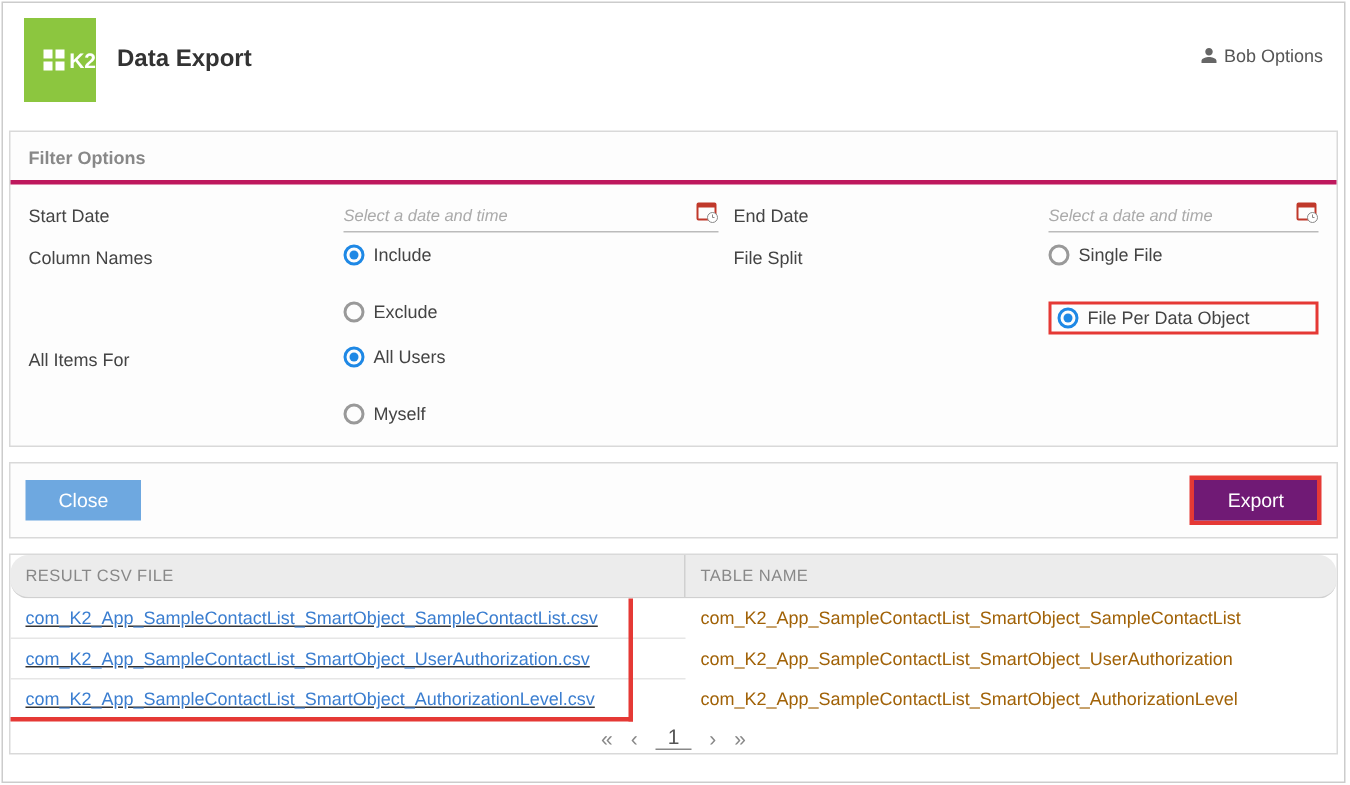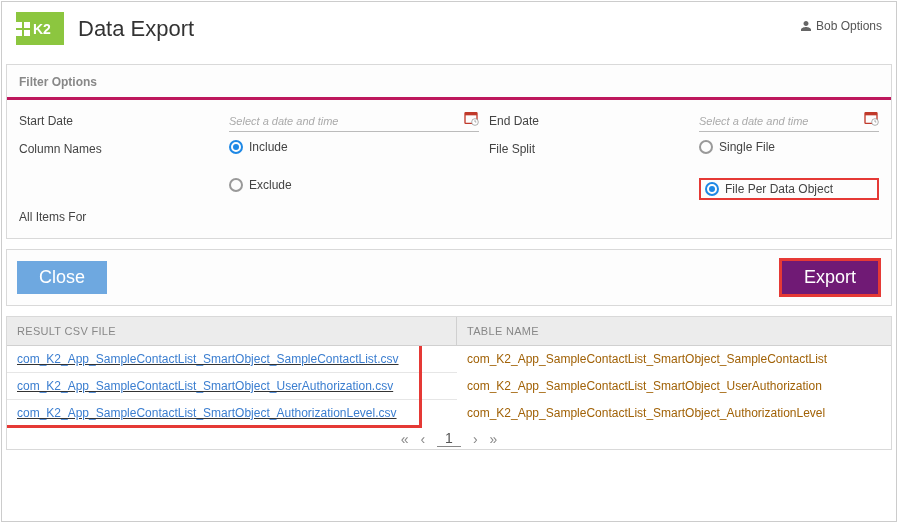--- a/index.html
+++ b/index.html
@@ -1,25 +1,25 @@
 <!DOCTYPE html>
 <html><head>
 <meta charset="utf-8">
 <style>
   * { box-sizing: border-box; margin: 0; padding: 0; font-family: Arial, Helvetica, sans-serif; }
   body { background: #fff; color: #333; width: 900px; height: 523px; position: relative; }
   .frame { border: 1px solid #ccc; width: 896px; height: 521px; margin: 1px; position: relative; overflow: hidden; }
 
   
   .header { display: flex; align-items: center; padding: 10px 14px 12px 14px; border-bottom: 1px solid #fff; }
-  .logo { width: 48px; height: 33px; background: #8cc63f; display: flex; align-items: center; justify-content: flex-start; color: #fff; font-weight: bold; font-size: 14px; margin-right: 14px; }
+  .logo { width: 48px; height: 56px; background: #8cc63f; display: flex; align-items: center; justify-content: flex-end; color: #fff; font-weight: bold; font-size: 14px; margin-right: 14px; }
   .logo-inner { display: flex; align-items: center; }
   .logo-dots { display: grid; grid-template-columns: 6px 6px; grid-template-rows: 6px 6px; gap: 2px; margin-right: 3px; }
   .logo-dots span { background: #fff; width: 6px; height: 6px; }
-  .page-title { font-size: 22px; font-weight: 400; color: #333; }
+  .page-title { font-size: 16px; font-weight: 700; color: #333; }
   .header-right { margin-left: auto; text-align: right; font-size: 12px; }
   .user-row { display: flex; align-items: center; justify-content: flex-end; color: #555; margin-bottom: 6px; }
   .user-icon { width: 12px; height: 12px; margin-right: 4px; fill: #666; }
   .subtitle { font-size: 13px; color: #333; }
 
   
   .filter-panel { margin: 6px 4px 0 4px; border: 1px solid #d9d9d9; background: #fdfdfd; }
   .filter-header { font-size: 12px; font-weight: bold; color: #888; padding: 10px 12px 8px; border-bottom: 3px solid #be185d; }
   .filter-body { display: grid; grid-template-columns: 200px 250px 200px 1fr; gap: 6px 10px; padding: 10px 12px 14px; font-size: 12px; color: #444; }
   .label { padding-top: 4px; }
@@ -31,28 +31,28 @@
   .radio-group { display: flex; flex-direction: column; gap: 24px; padding-top: 2px; }
   .radio { display: flex; align-items: center; cursor: pointer; }
   .radio-circle { width: 14px; height: 14px; border: 2px solid #999; border-radius: 50%; margin-right: 6px; position: relative; }
   .radio.selected .radio-circle { border-color: #1e88e5; }
   .radio.selected .radio-circle::after { content: ""; width: 6px; height: 6px; background: #1e88e5; border-radius: 50%; position: absolute; top: 2px; left: 2px; }
 
   .highlight-red { border: 2px solid #e53935; padding: 2px 4px; display: inline-flex; }
 
   
   .button-bar { margin: 10px 4px 0 4px; border: 1px solid #d9d9d9; background: #fdfdfd; padding: 8px 10px; display: flex; align-items: center; }
-  .btn { font-size: 18px; border: none; cursor: pointer; padding: 6px 22px; color: #fff; }
+  .btn { font-size: 13px; border: none; cursor: pointer; padding: 6px 22px; color: #fff; }
   .btn-close { background: #6ea8e0; }
   .btn-export { background: #701a75; }
   .btn-export-wrap { margin-left: auto; border: 3px solid #e53935; }
 
   
   .results { margin: 10px 4px 0 4px; border: 1px solid #d9d9d9; }
-  .results-header { display: flex; background: #ececec; border-bottom: 1px solid #d0d0d0; font-size: 11px; color: #888; letter-spacing: 0.3px; }
+  .results-header { display: flex; background: #ececec; border-bottom: 1px solid #d0d0d0; font-size: 11px; color: #888; letter-spacing: 0.3px; border-radius: 12px; }
   .col-file { flex: 0 0 450px; padding: 8px 10px; border-right: 1px solid #d0d0d0; }
   .col-table { flex: 1; padding: 8px 10px; }
   .results-body-wrap { position: relative; }
   .results-body { }
   .result-row { display: flex; font-size: 12px; }
   .result-row .cell-file { flex: 0 0 450px; padding: 6px 10px; border-bottom: 1px solid #e6e6e6; text-decoration: underline; }
   .result-row:last-child .cell-file { border-bottom: none; }
   .result-row .cell-table { flex: 1; padding: 6px 10px; color: #a16207; }
   .result-row .cell-file a { color: #3b7ed0; text-decoration: none; }
   .red-bracket { position: absolute; left: 0; top: 0; width: 415px; height: 82px; border-right: 3px solid #e53935; border-bottom: 3px solid #e53935; pointer-events: none; }
@@ -136,20 +136,30 @@
           </div>
       <div class="highlight-red">
         <div class="radio selected">
               <span class="radio-circle"></span>
               <span>File Per Data Object</span>
             </div>
       </div>
     </div>
 
     <div class="label">All Items For</div>
+    <div class="radio-group">
+      <div class="radio selected">
+            <span class="radio-circle"></span>
+            <span>All Users</span>
+          </div>
+      <div class="radio">
+            <span class="radio-circle"></span>
+            <span>Myself</span>
+          </div>
+    </div>
     <div></div>
         <div></div>
   </div>
 </div>
 
 <div class="button-bar">
   <button class="btn btn-close">Close</button>
   <span class="btn-export-wrap">
     <button class="btn btn-export">Export</button>
   </span>

